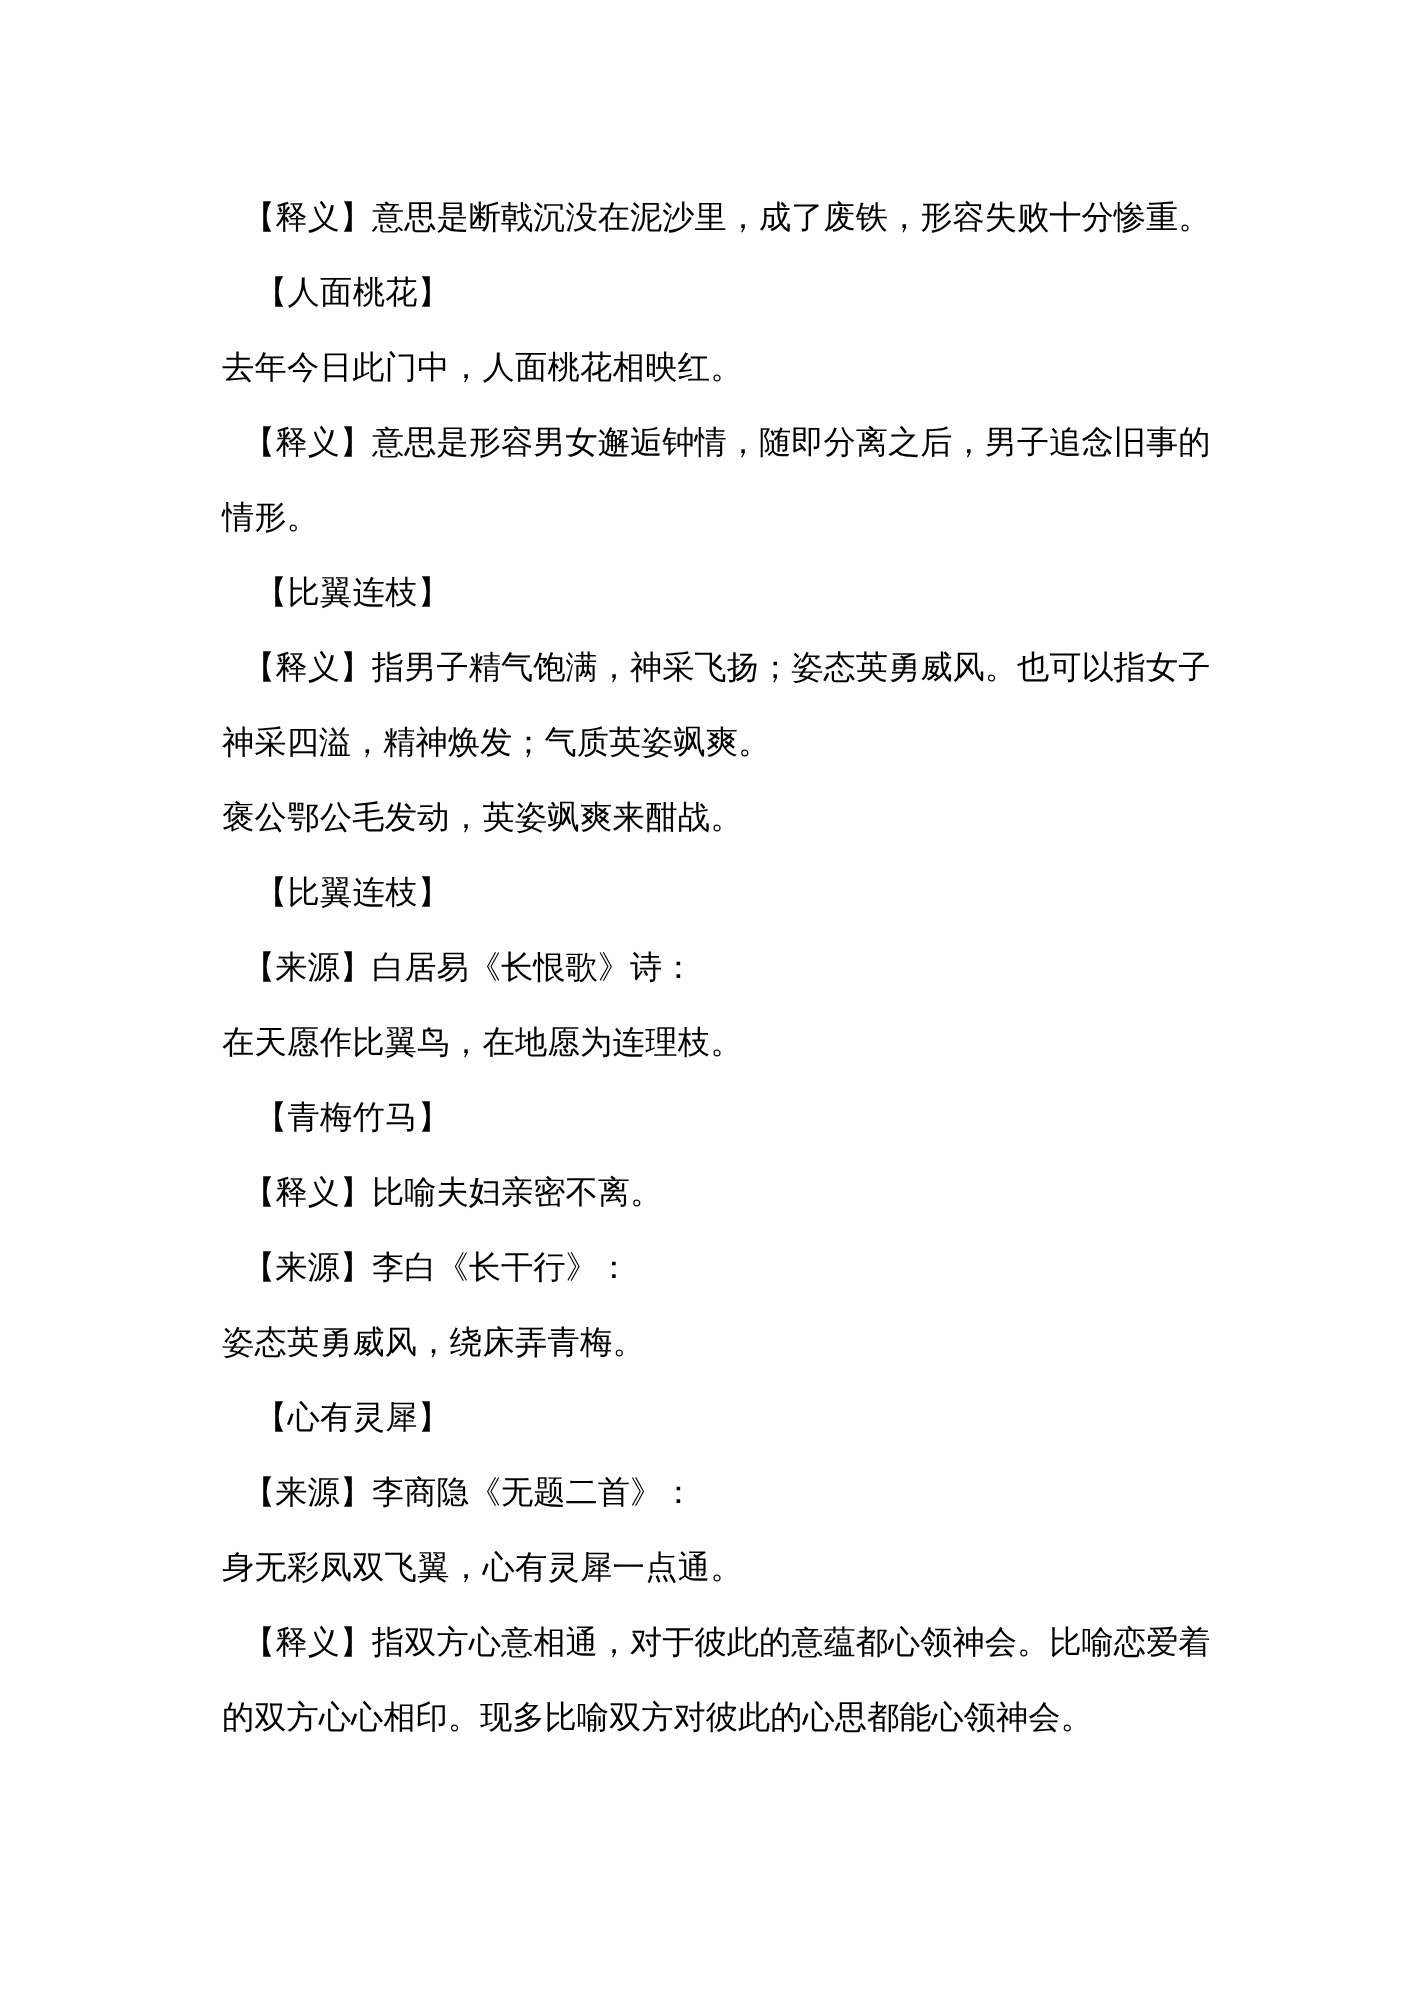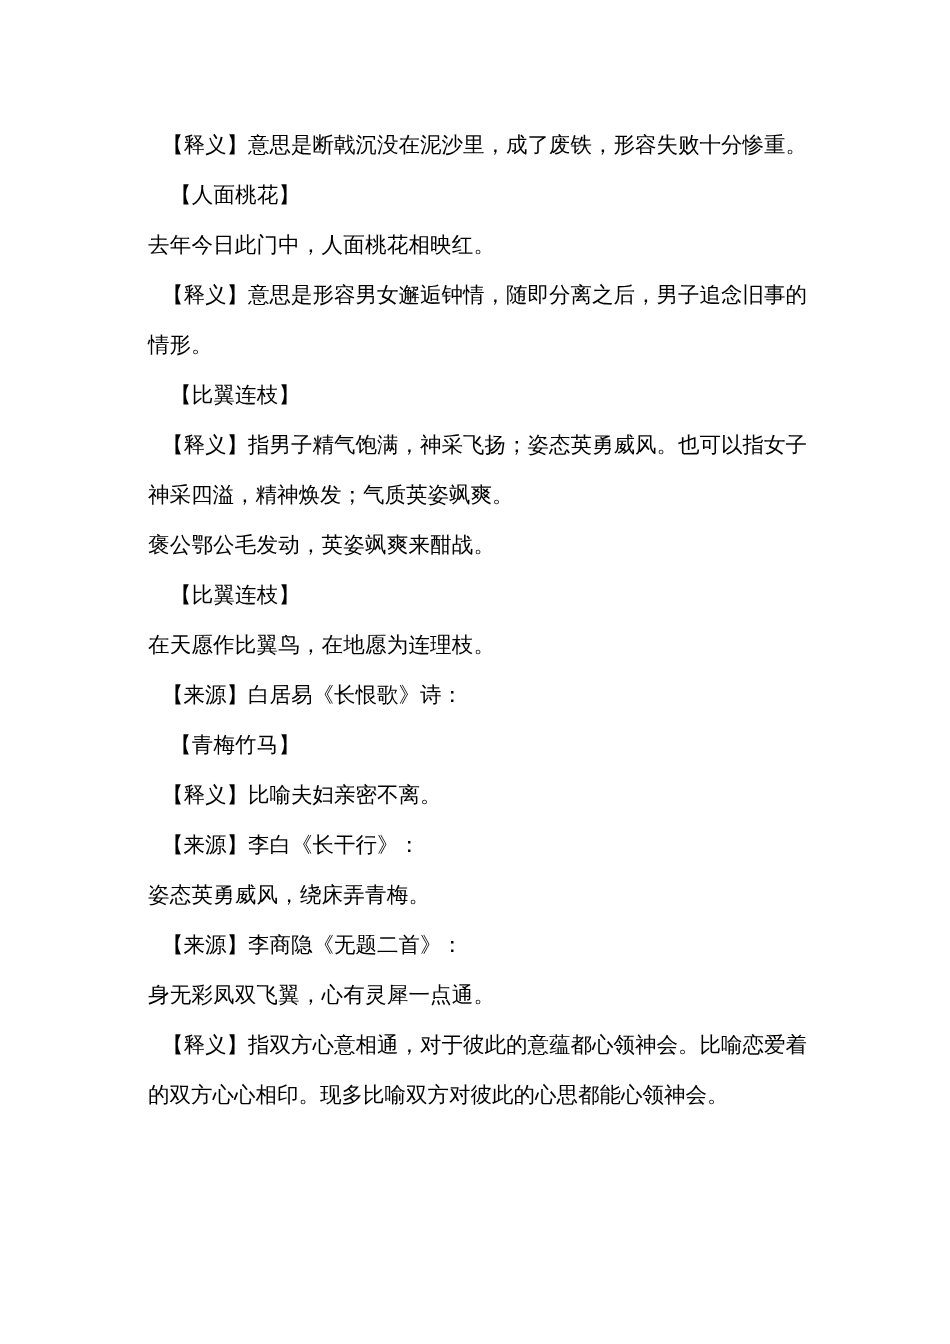--- a/index.html
+++ b/index.html
@@ -58,26 +58,27 @@
     <p class="para entry">【释义】意思是断戟沉没在泥沙里，成了废铁，形容失败十分惨重。</p>
     <p class="para heading">【人面桃花】</p>
     <p class="para verse">去年今日此门中，人面桃花相映红。</p>
     <p class="para entry">【释义】意思是形容男女邂逅钟情，随即分离之后，男子追念旧事的情形。</p>
 
     <p class="para heading">【比翼连枝】</p>
     <p class="para entry">【释义】指男子精气饱满，神采飞扬；姿态英勇威风。也可以指女子神采四溢，精神焕发；气质英姿飒爽。</p>
     <p class="para verse">褒公鄂公毛发动，英姿飒爽来酣战。</p>
 
     <p class="para heading">【比翼连枝】</p>
+    <p class="para entry">【来源】白居易《长恨歌》诗：</p>
     <p class="para verse">在天愿作比翼鸟，在地愿为连理枝。</p>
-    <p class="para entry">【来源】白居易《长恨歌》诗：</p>
     <p class="para heading">【青梅竹马】</p>
 
     <p class="para entry">【释义】比喻夫妇亲密不离。</p>
     <p class="para entry">【来源】李白《长干行》：</p>
     <p class="para verse">姿态英勇威风，绕床弄青梅。</p>
 
+    <p class="para heading">【心有灵犀】</p>
     <p class="para entry">【来源】李商隐《无题二首》：</p>
     <p class="para verse">身无彩凤双飞翼，心有灵犀一点通。</p>
     <p class="para entry">【释义】指双方心意相通，对于彼此的意蕴都心领神会。比喻恋爱着的双方心心相印。现多比喻双方对彼此的心思都能心领神会。</p>
 
   </div>
 </div>
 
 </body></html>

